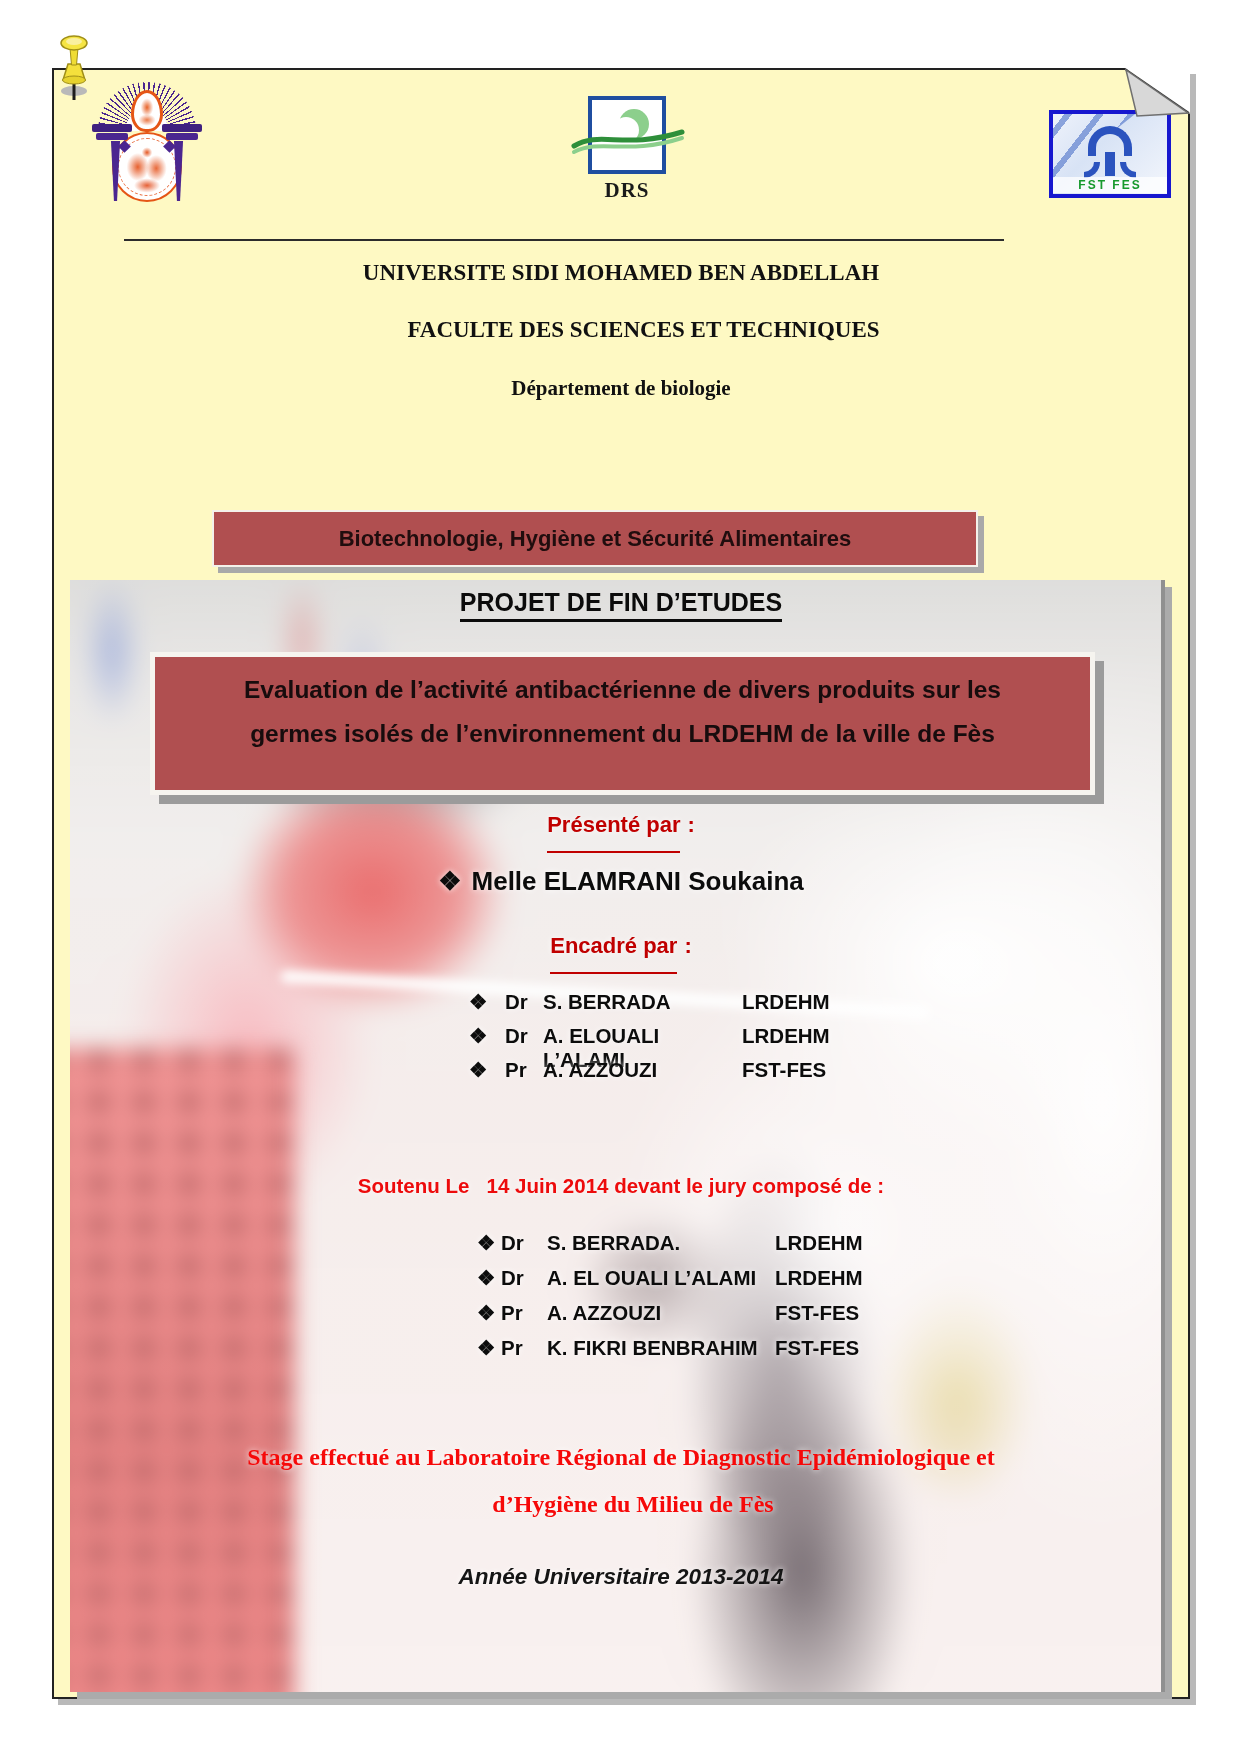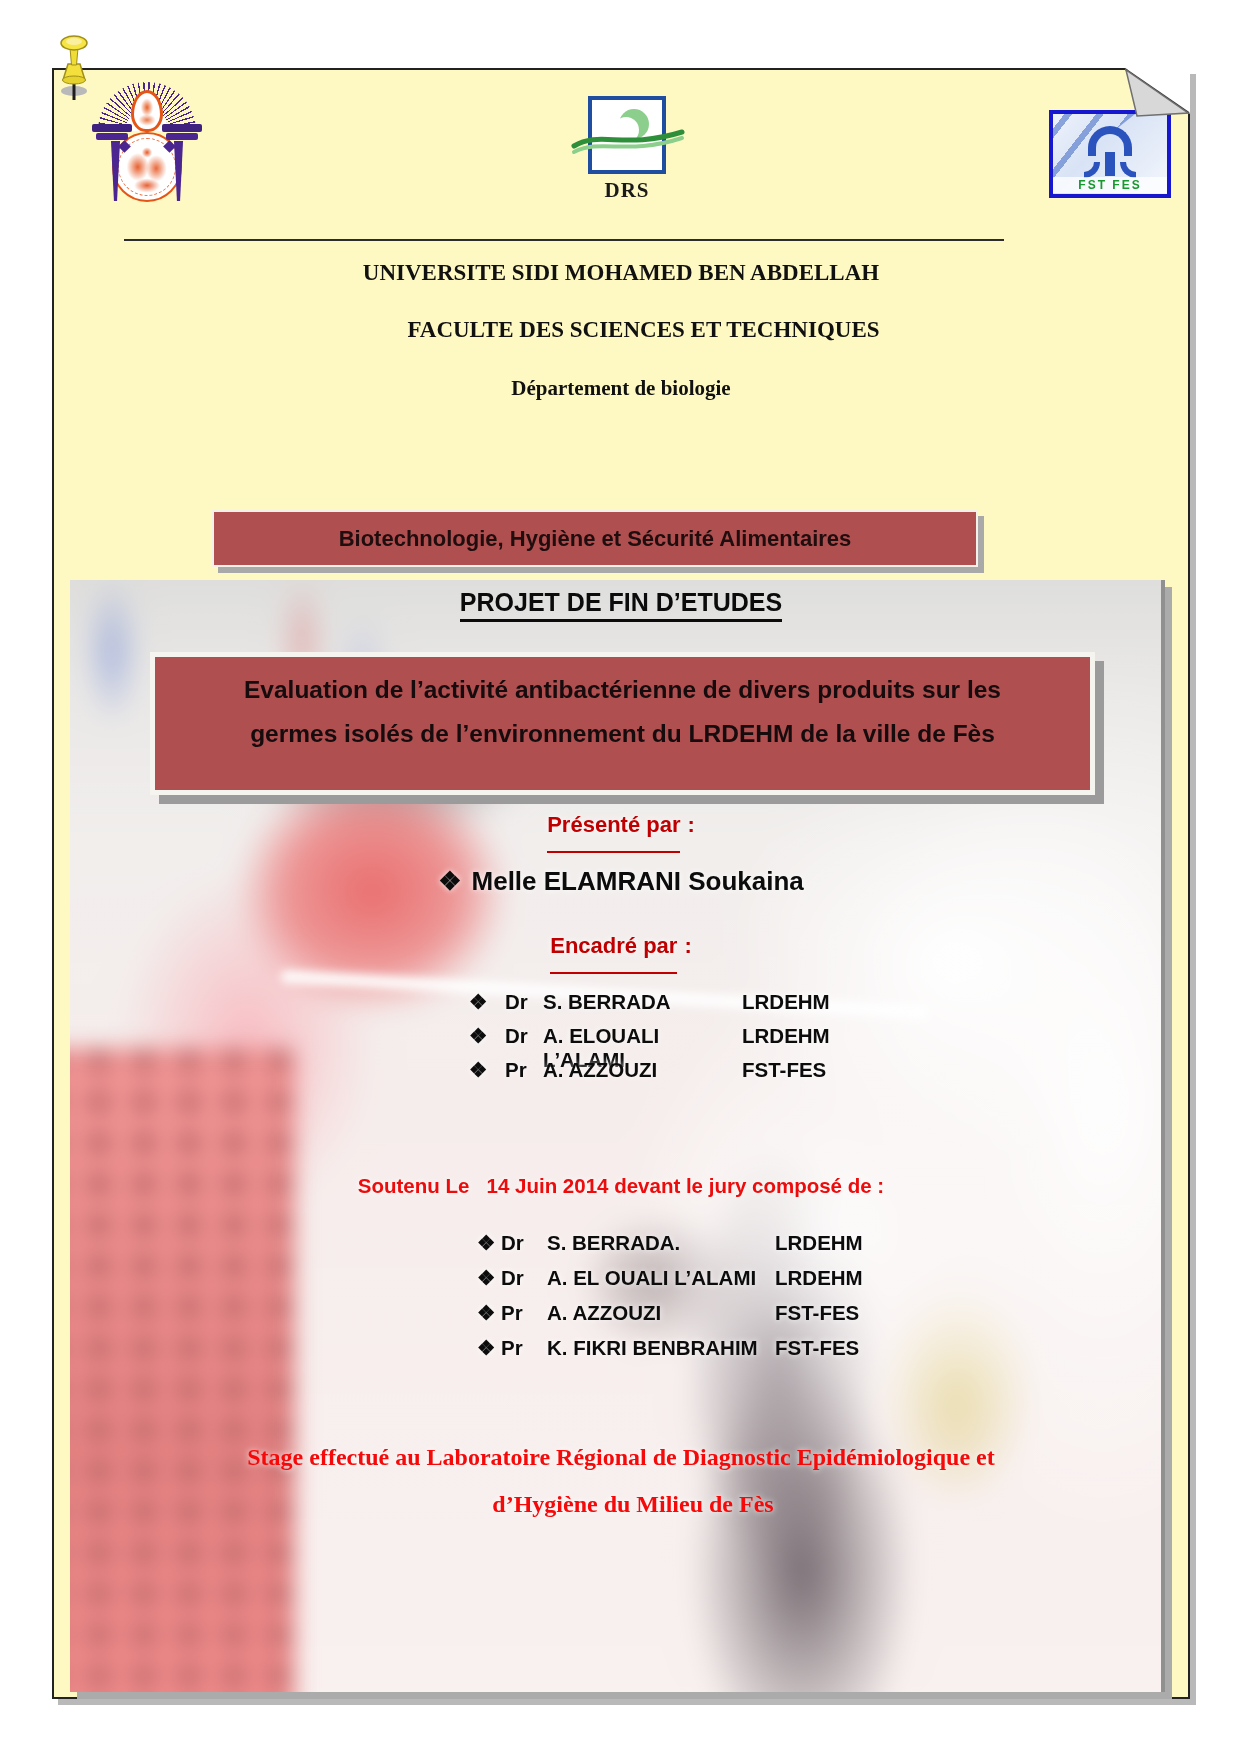--- a/index.html
+++ b/index.html
@@ -282,15 +282,16 @@
       <div class="lrow">
         <span class="bul">❖</span>
         <span class="ttl">Pr</span>
         <span class="nm">K. FIKRI BENBRAHIM</span>
         <span class="aff">FST-FES</span>
       </div>
     </div>
 
     <div class="stage1 serif">Stage effectué au Laboratoire Régional de Diagnostic Epidémiologique et</div>
     <div class="stage2 serif">d’Hygiène du Milieu de Fès</div>
+    <div class="annee">Année Universitaire 2013-2014</div>
 
   </div>
 </div>
 
 </body></html>

